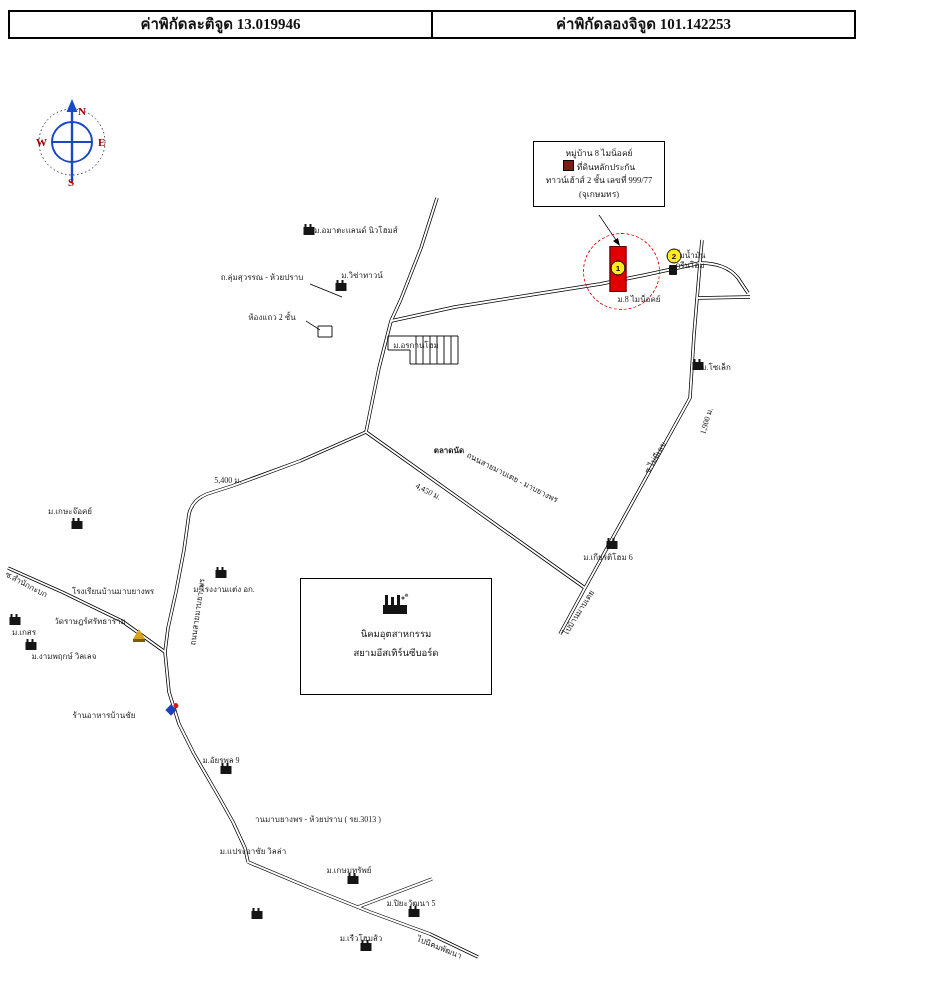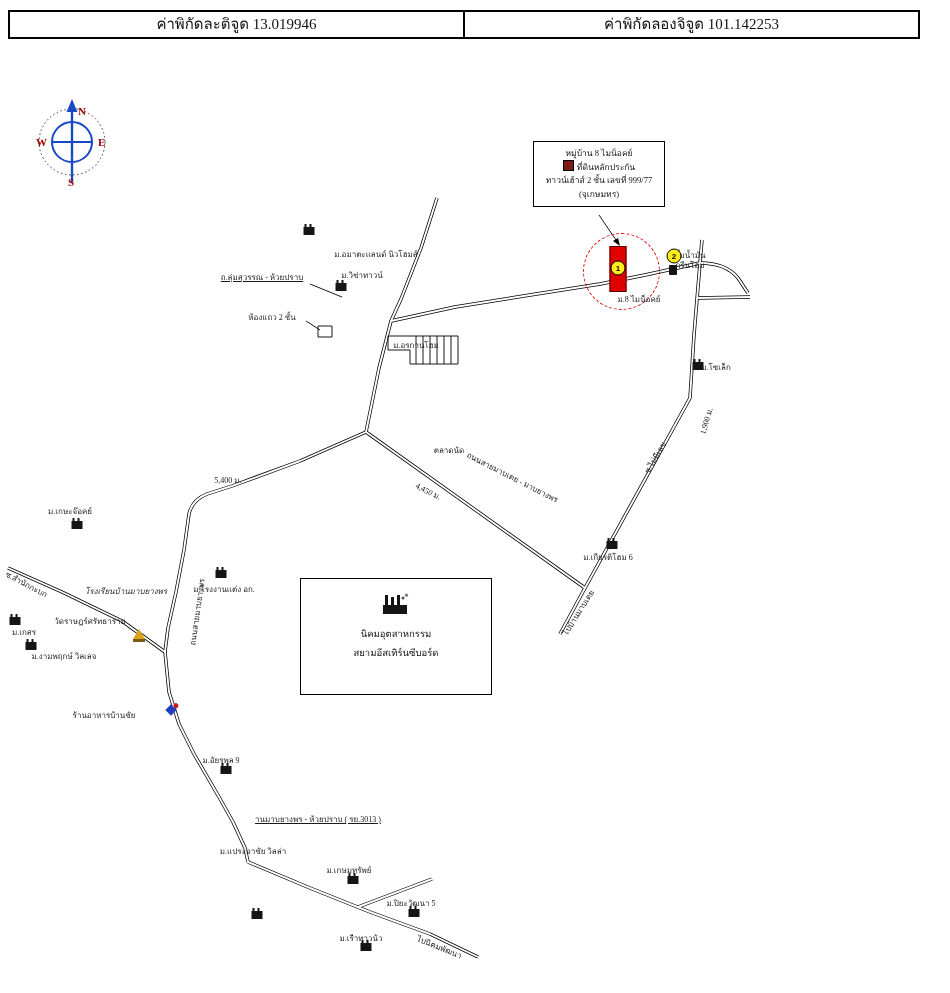--- a/index.html
+++ b/index.html
@@ -1,20 +1,20 @@
 <!DOCTYPE html>
 <html><head>
 <meta charset="utf-8">
 <style>
   html,body { margin:0; padding:0; background:#ffffff; }
   body { width:950px; height:993px; font-family:"Liberation Serif", serif; }
   .page { position:relative; width:950px; height:993px; overflow:hidden; background:#fff; }
 
   
-  .coord-header { position:absolute; left:8px; top:10px; width:912px; display:flex; z-index:8; }
+  .coord-header { position:absolute; left:8px; top:10px; width:848px; display:flex; z-index:8;font-weight:bold; }
   .coord-cell { flex:1; border:2px solid #000; height:25px; line-height:25px; text-align:center;
                 font-size:15px; color:#111; background:#fff; }
   .coord-cell + .coord-cell { margin-left:-2px;text-align:center; }
 
   
   .map-area { position:absolute; inset:0; }
   svg.layer { position:absolute; left:0; top:0; z-index:1; pointer-events:none; }
   .road-casing { fill:none; stroke:#000; stroke-width:3.4; stroke-linejoin:round; }
   .road-fill   { fill:none; stroke:#fff; stroke-width:1.9; stroke-linejoin:round; }
   .thin { fill:none; stroke:#000; stroke-width:0.9; }
@@ -32,21 +32,21 @@
   
   .estate { position:absolute; left:300px; top:578px; width:190px; height:115px;
             border:1.5px solid #000; background:#fff; z-index:3; text-align:center;font-family:Liberation Serif, serif; }
   .estate .fac { margin-top:13px; }
   .estate .t1 { font-size:9.5px; margin-top:6px; color:#111; }
   .estate .t2 { font-size:9.5px; margin-top:4px; color:#111; }
 
   
   .map-label { position:absolute; transform:translate(-50%,-50%); font-size:8px; color:#1a1a1a;
                white-space:pre; text-align:center; line-height:1.25; z-index:5; }
-  .map-label.ul { text-decoration:underline; }
+  .map-label.ul { }
 
   
   .mk { position:absolute; transform:translate(-50%,-50%); z-index:4; }
   .mk-building { width:11px; height:8px; background:#151515; }
   .mk-building::before { content:""; position:absolute; top:-3px; left:1px; width:2px; height:3px; background:#151515; }
   .mk-building::after  { content:""; position:absolute; top:-3px; left:6px; width:2px; height:3px; background:#151515; }
   .mk-temple { width:0; height:0; border-left:6px solid transparent; border-right:6px solid transparent;
                border-bottom:10px solid #d9a41b; }
   .mk-temple::after { content:""; position:absolute; left:-6px; top:10px; width:12px; height:3px; background:#7a5a10; }
   .mk-restaurant { width:8px; height:8px; background:#1f3fbf; transform:translate(-50%,-50%) rotate(45deg); }
@@ -152,48 +152,48 @@
           <rect x="17" y="3" width="3" height="10" fill="#141414"></rect>
           <circle cx="23" cy="6" r="1.6" fill="#555"></circle>
           <circle cx="26.5" cy="3.2" r="1.6" fill="#777"></circle>
         </svg>
       </div>
       <div class="t1">นิคมอุตสาหกรรม</div>
       <div class="t2">สยามอีสเทิร์นซีบอร์ด</div>
     </div>
 
     <div id="annotations">
-        <div class="map-label" style="left: 376px; top: 231px; margin-top: 24px;">ม.อมาตะแลนด์ นิวโฮมส์</div>
+        <div class="map-label" style="left: 356px; top: 231px;">ม.อมาตะแลนด์ นิวโฮมส์</div>
         <div class="map-label ul" style="left: 262px; top: 278px;">ถ.ลุ่มสุวรรณ - ห้วยปราบ</div>
         <div class="map-label" style="left: 362px; top: 276px;">ม.วิช่าทาวน์</div>
         <div class="map-label" style="left: 272px; top: 318px;">ห้องแถว 2 ชั้น</div>
         <div class="map-label" style="left: 416px; top: 346px;">ม.อรกานโฮม</div>
         <div class="map-label" style="left: 621px; top: 300px; padding-left: 36px;">ม.8 ไมน็อคย์</div>
         <div class="map-label" style="left: 690px; top: 261px;">ปั๊มน้ำมัน
 กรีนโฮม</div>
         <div class="map-label" style="left: 716px; top: 368px; text-align: center;">ม.โซเล็ก</div>
-        <div class="map-label" style="left: 449px; top: 451px;">ตลาดนัด</div>
+        <div class="map-label" style="left: 449px; top: 451px; font-weight: bold;">ตลาดนัด</div>
         <div class="map-label" style="left: 228px; top: 481px;">5,400 ม.</div>
         <div class="map-label" style="left: 512px; top: 478px; transform: translate(-50%, -50%) rotate(27deg);">ถนนสายมาบเตย - มาบยางพร</div>
         <div class="map-label" style="left: 428px; top: 492px; transform: translate(-50%, -50%) rotate(27deg);">4,450 ม.</div>
         <div class="map-label" style="left: 707px; top: 421px; transform: translate(-50%, -50%) rotate(-73deg);">1,900 ม.</div>
         <div class="map-label" style="left: 656px; top: 458px; transform: translate(-50%, -50%) rotate(-60deg);">ซ.ไม่มีเลข</div>
         <div class="map-label" style="left: 579px; top: 613px; transform: translate(-50%, -50%) rotate(-58deg);">ไปบ้านมาบเตย</div>
         <div class="map-label" style="left: 70px; top: 512px;">ม.เกษะจ๊อคย์</div>
         <div class="map-label" style="left: 224px; top: 590px;">ม.โรงงานแต่ง อก.</div>
-        <div class="map-label" style="left: 126px; top: 592px; font-style: italic;">โรงเรียนบ้านมาบยางพร</div>
+        <div class="map-label" style="left: 113px; top: 592px;">โรงเรียนบ้านมาบยางพร</div>
         <div class="map-label" style="left: 90px; top: 622px;">วัดราษฎร์ศรัทธาราม</div>
         <div class="map-label" style="left: 64px; top: 657px;">ม.งามพฤกษ์ วิลเลจ</div>
         <div class="map-label" style="left: 104px; top: 716px;">ร้านอาหารบ้านชัย</div>
         <div class="map-label" style="left: 221px; top: 761px;">ม.อัยรพล 9</div>
         <div class="map-label ul" style="left: 318px; top: 820px;">านมาบยางพร - ห้วยปราบ ( รย.3013 )</div>
         <div class="map-label" style="left: 349px; top: 871px;">ม.เกษมทรัพย์</div>
         <div class="map-label" style="left: 253px; top: 852px;">ม.แประอาชัย วิลล่า</div>
         <div class="map-label" style="left: 411px; top: 904px;">ม.ปิยะวัฒนา 5</div>
-        <div class="map-label" style="left: 361px; top: 939px;">ม.เรืาทาวน้ว</div>
+        <div class="map-label" style="left: 361px; top: 939px;">ม.เรืวโฮมส้ว</div>
         <div class="map-label" style="left: 439px; top: 948px; transform: translate(-50%, -50%) rotate(22deg);">ไปนิคมพัฒนา</div>
         <div class="map-label" style="left: 26px; top: 585px; transform: translate(-50%, -50%) rotate(28deg);">ซ.สำนักกะบก</div>
         <div class="map-label" style="left: 198px; top: 612px; transform: translate(-50%, -50%) rotate(-82deg);">ถนนสายมาบยางพร</div>
         <div class="map-label" style="left: 608px; top: 558px;">ม.เกียรติโฮม 6</div>
         <div class="map-label" style="left: 24px; top: 633px;">ม.เกสร</div>
         <div class="mk mk-building" style="left: 309px; top: 231px;"></div>
         <div class="mk mk-building" style="left: 341px; top: 287px;"></div>
         <div class="mk mk-building" style="left: 698px; top: 366px;"></div>
         <div class="mk mk-building" style="left: 77px; top: 525px;"></div>
         <div class="mk mk-building" style="left: 221px; top: 574px;"></div>

